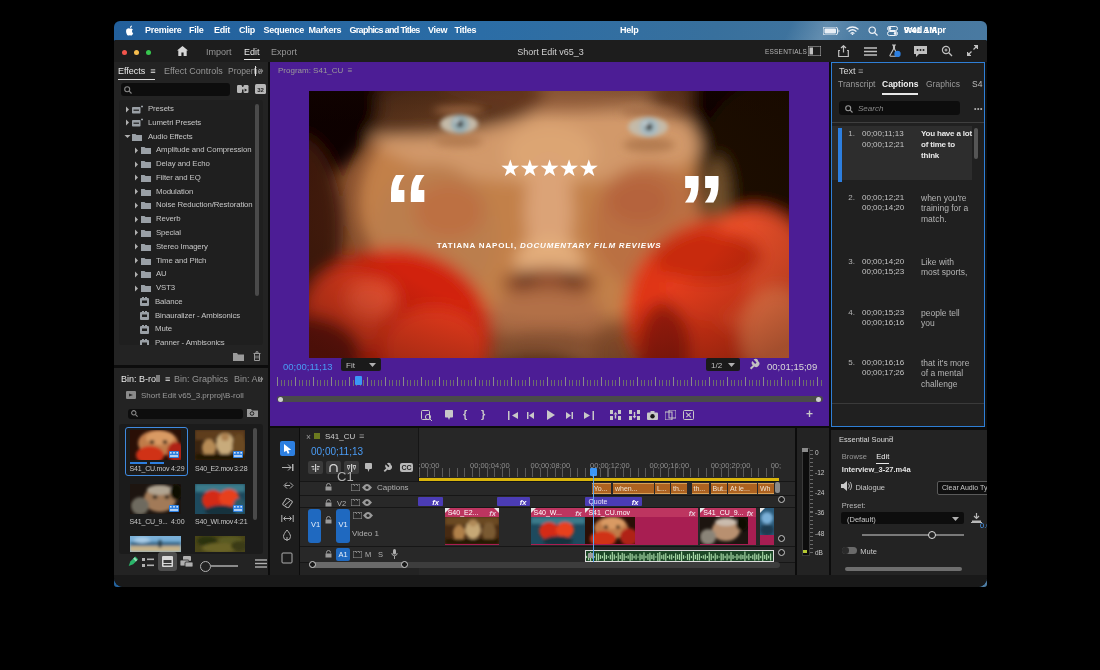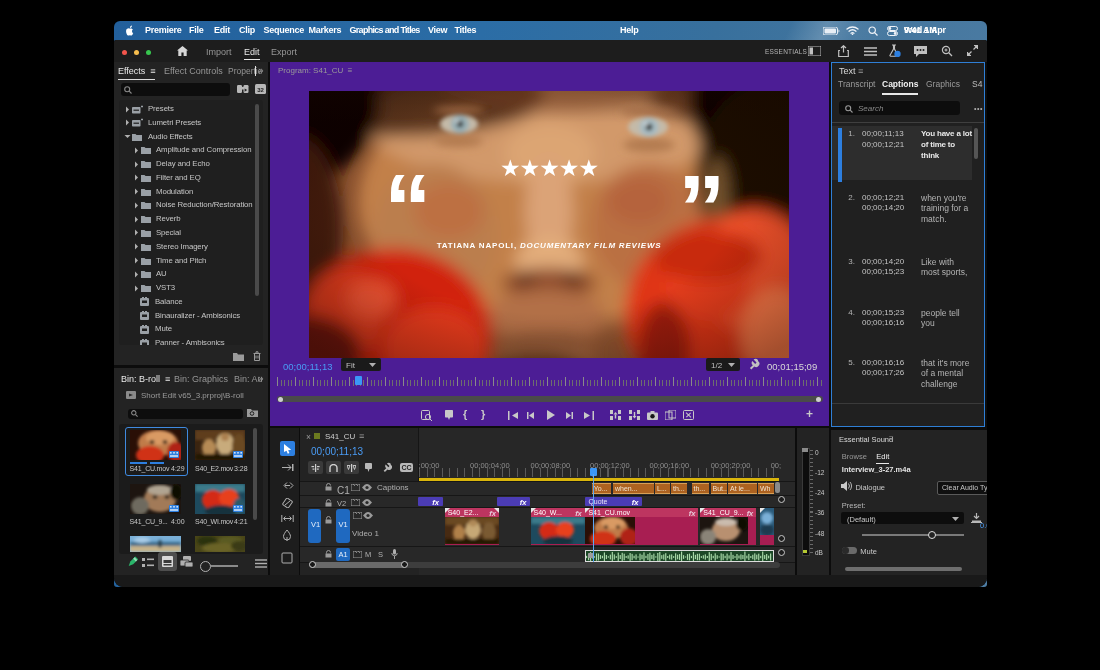--- a/index.html
+++ b/index.html
@@ -67,20 +67,21 @@
     <div id="titlebar">
       <div class="tl" style="left:8px;background:#f3554c"></div>
       <div class="tl" style="left:20px;background:#f6bd4e"></div>
       <div class="tl" style="left:32px;background:#37c64e"></div>
       <svg class="abs" style="left:63px;top:6px" width="11" height="10" viewBox="0 0 11 10">
           <path fill="#d6d6d6" d="M5.5 0L0 4.6h1.3V10h3.1V6.5h2.2V10h3.1V4.6H11z"></path>
         </svg>
       <span class="ptab" style="left:92px;top:7px">Import</span>
       <span class="ptab on" style="left:130px;top:7px;border-bottom:1.5px solid #e8e8e8;padding-bottom:2px">Edit</span>
       <span class="ptab" style="left:157px;top:7px">Export</span>
+      <span class="ptab" style="left:0;top:7px;width:873px;text-align:center;color:#d0d0d0">Short Edit v65_3</span>
       <span class="ptab" style="left:651px;top:8px;font-size:6.5px;letter-spacing:.2px;color:#b4b4b4">ESSENTIALS</span>
       <svg class="abs" style="left:694px;top:6px" width="13" height="10" viewBox="0 0 13 10">
           <rect x="0" y="0" width="13" height="10" rx="1.5" fill="none" stroke="#c0c0c0"></rect>
           <rect x="1.5" y="1.5" width="3.5" height="7" fill="#c0c0c0"></rect>
         </svg>
       <svg class="abs" style="left:724px;top:5px" width="11" height="12" viewBox="0 0 11 12">
           <path fill="none" stroke="#c0c0c0" stroke-width="1.2" d="M2 5.5 h-1.3 v6 h9.6 v-6 H9 M5.5 7.5 V1 M3 3 l2.5-2.3L8 3"></path>
         </svg>
       <svg class="abs" style="left:750px;top:7px" width="13" height="9" viewBox="0 0 13 9">
           <g stroke="#c0c0c0" stroke-width="1.4">
@@ -768,21 +769,21 @@
       <div class="abs" style="left:30px;top:118.5px;width:497px;height:15.5px;background:#282828"></div>
       <div class="abs" style="left:30px;top:52.6px;width:497px;height:1px;background:#161616"></div>
       <div class="abs" style="left:30px;top:66.7px;width:497px;height:1px;background:#161616"></div>
       <div class="abs" style="left:30px;top:78.7px;width:497px;height:1px;background:#161616"></div>
       <div class="abs" style="left:30px;top:117.7px;width:497px;height:1px;background:#161616"></div>
       <div class="abs" style="left:30px;top:134.2px;width:497px;height:1px;background:#161616"></div>
       <svg class="abs" style="left:55px;top:55px" width="7" height="8" viewBox="0 0 7 8">
           <path fill="none" stroke="#9a9a9a" d="M1.5 3.5V2.5a2 2 0 0 1 4 0"></path>
           <rect x="0.5" y="3.5" width="6" height="4" fill="#9a9a9a"></rect>
         </svg>
-      <span class="abs" style="left:67px;top:57px;font-size:10px;color:#b0b0b0;white-space:nowrap">C1</span>
+      <span class="abs" style="left:67px;top:41px;font-size:13px;color:#b0b0b0;white-space:nowrap">C1</span>
       <svg class="abs" style="left:81px;top:55.5px" width="9" height="7" viewBox="0 0 9 7">
           <rect x="0" y="0" width="9" height="7" rx="1" fill="none" stroke="#9a9a9a"></rect>
           <path d="M2 0l2 2M5 0l2 2" stroke="#9a9a9a" stroke-width="0.8"></path>
         </svg>
       <svg class="abs" style="left:92px;top:55.5px" width="10" height="7" viewBox="0 0 10 7">
           <path d="M0 3.5C2 1 3.5 0 5 0s3 1 5 3.5C8 6 6.5 7 5 7S2 6 0 3.5z" fill="#9a9a9a"></path>
           <circle cx="5" cy="3.5" r="1.6" fill="#282828"></circle>
         </svg>
       <span class="abs" style="left:107px;top:55px;font-size:8px;color:#b0b0b0;white-space:nowrap">Captions</span>
       <svg class="abs" style="left:55px;top:70.5px" width="7" height="8" viewBox="0 0 7 8">

